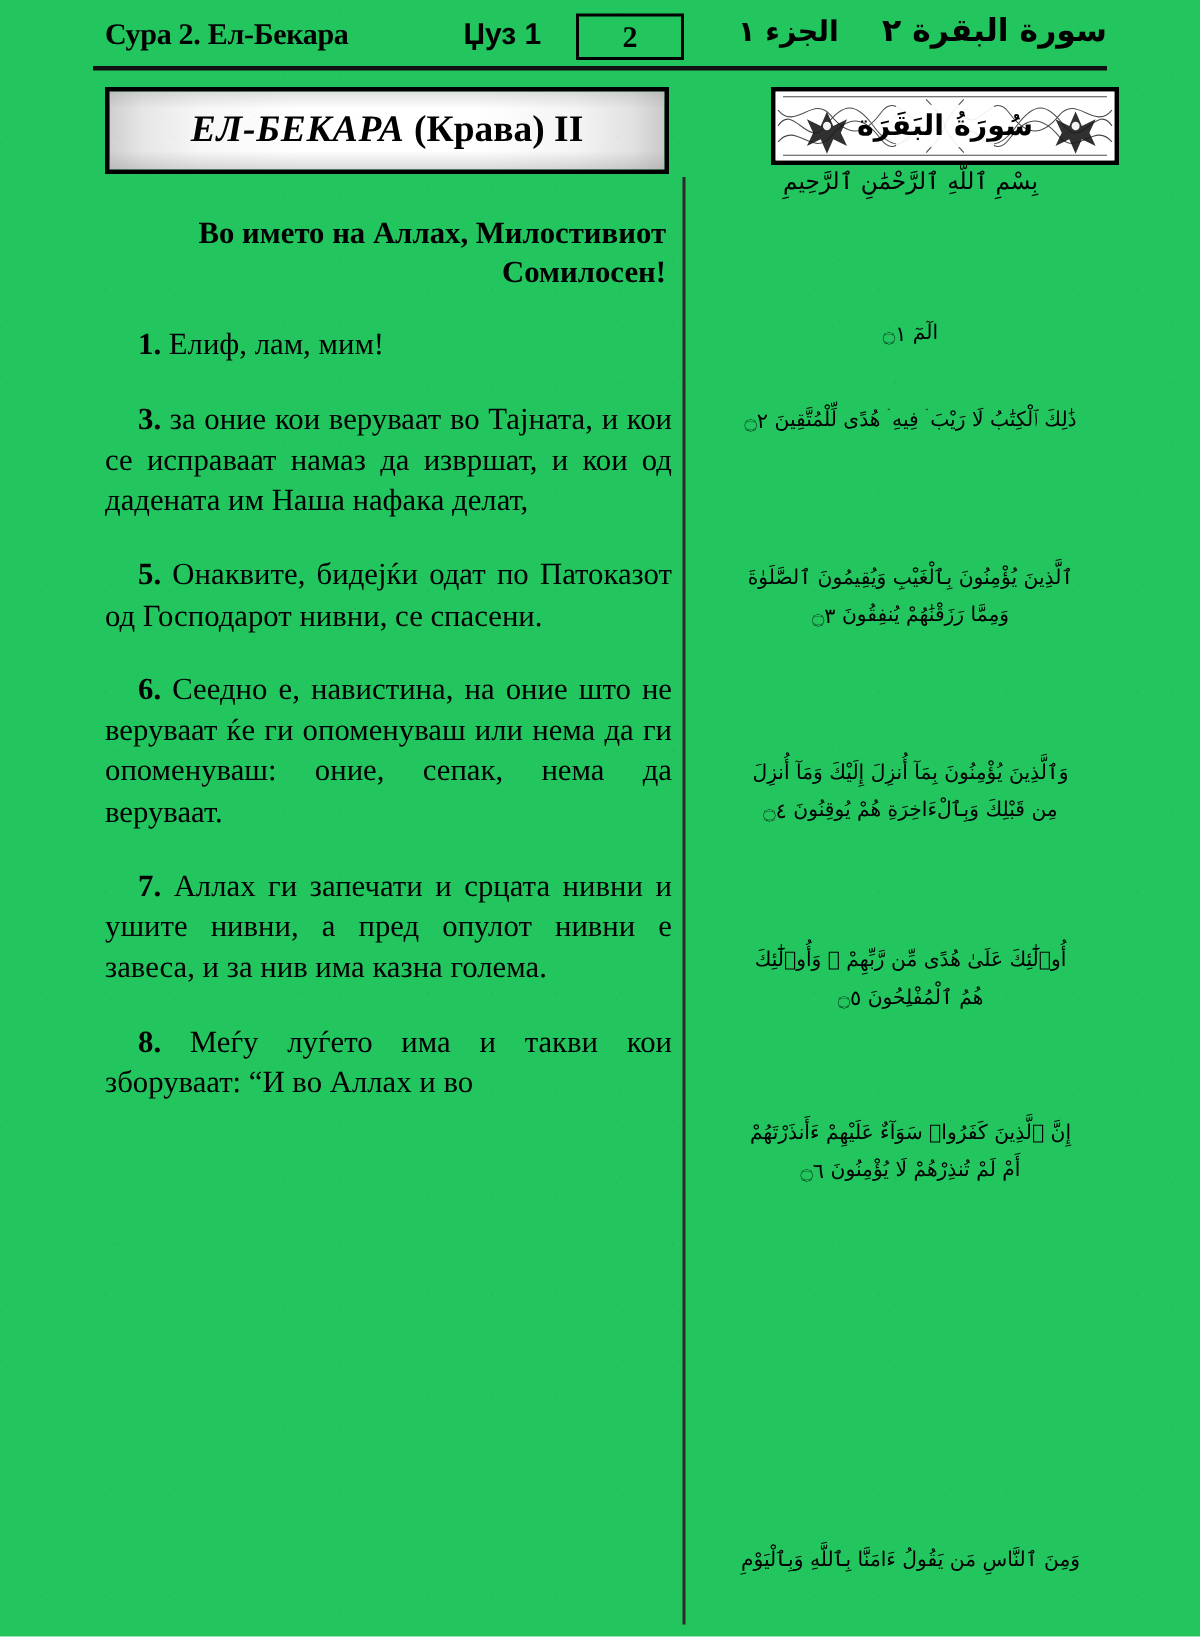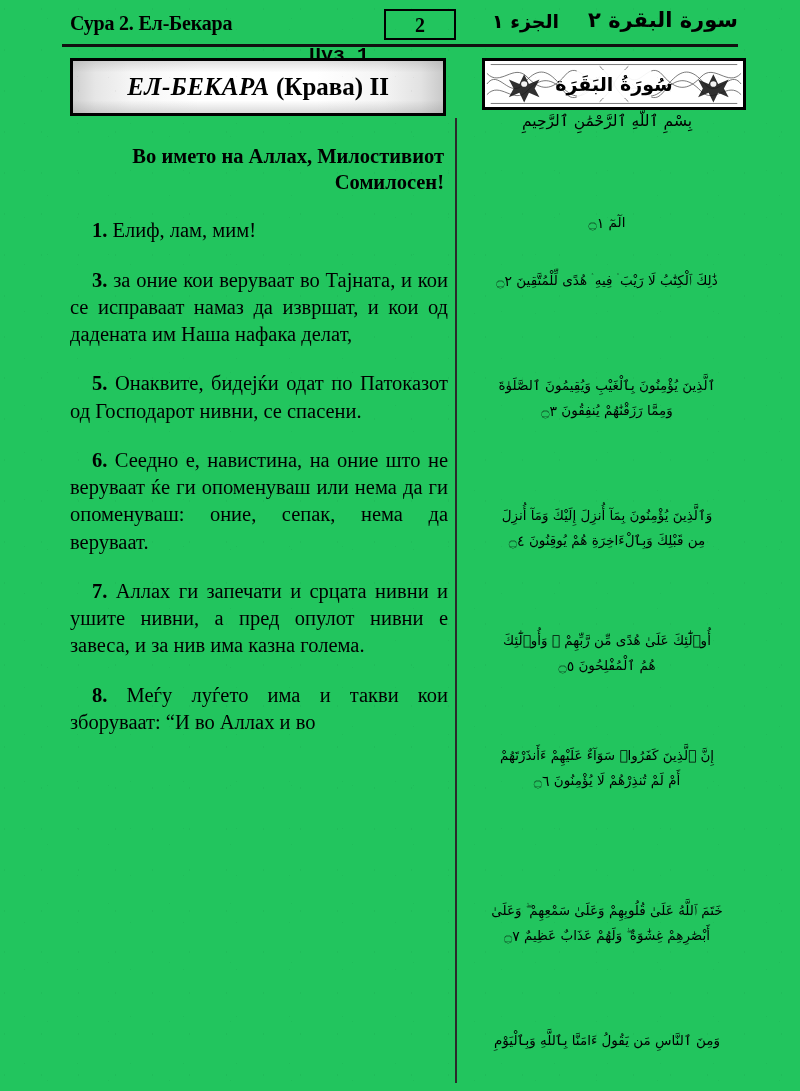--- a/index.html
+++ b/index.html
@@ -39,25 +39,24 @@
     font-family: "Liberation Serif", serif;
     font-weight: bold;
     font-size: 20px;
     letter-spacing: -0.2px;
     white-space: nowrap;
   }
   .hdr-juz {
     position: absolute;
     left: 247px;
     top: 4px;
-    font-family: Liberation Mono, monospace;
+    font-family: Liberation Sans, sans-serif;
     font-weight: bold;
     font-size: 20px;
     white-space: nowrap;
-    margin-top: 32px;
   }
   .pagenum-box {
     position: absolute;
     left: 322px;
     top: 1px;
     width: 72px;
     height: 31px;
     border: 2px solid #000;
     box-sizing: border-box;
     display: flex;
@@ -183,21 +182,21 @@
     position: absolute;
     left: 468px;
     top: 58px;
     width: 278px;
     height: 1030px;
     direction: rtl;
   }
 
   .ar-title-box {
     position: relative;
-    width: 264px;
+    width: 232px;
     height: 52px;
     border: 3px solid #000;
     box-sizing: border-box;
     background: #ffffff;
     overflow: hidden;
     display: flex;
     align-items: center;
     justify-content: center;
   }
   .ar-orn {
@@ -411,29 +410,20 @@
     <div class="ar-abs a6">
       <div class="ar-verse">
         <span>إِنَّ ٱلَّذِينَ كَفَرُوا۟ سَوَآءٌ عَلَيْهِمْ ءَأَنذَرْتَهُمْ</span>
       </div>
       <div class="ar-verse">
         <span>أَمْ لَمْ تُنذِرْهُمْ لَا يُؤْمِنُونَ</span>
         <span class="amark">۝<span>٦</span></span>
       </div>
     </div>
 
-    <div class="ar-abs a7">
-      <div class="ar-verse">
-        <span>خَتَمَ ٱللَّهُ عَلَىٰ قُلُوبِهِمْ وَعَلَىٰ سَمْعِهِمْ ۖ وَعَلَىٰ</span>
-      </div>
-      <div class="ar-verse">
-        <span>أَبْصَٰرِهِمْ غِشَٰوَةٌ ۖ وَلَهُمْ عَذَابٌ عَظِيمٌ</span>
-        <span class="amark">۝<span>٧</span></span>
-      </div>
-    </div>
 
     <div class="ar-abs a8">
       <div class="ar-verse">
         <span>وَمِنَ ٱلنَّاسِ مَن يَقُولُ ءَامَنَّا بِٱللَّهِ وَبِٱلْيَوْمِ</span>
       </div>
     </div>
 
   </div>
 
   <div class="speckle"></div>

